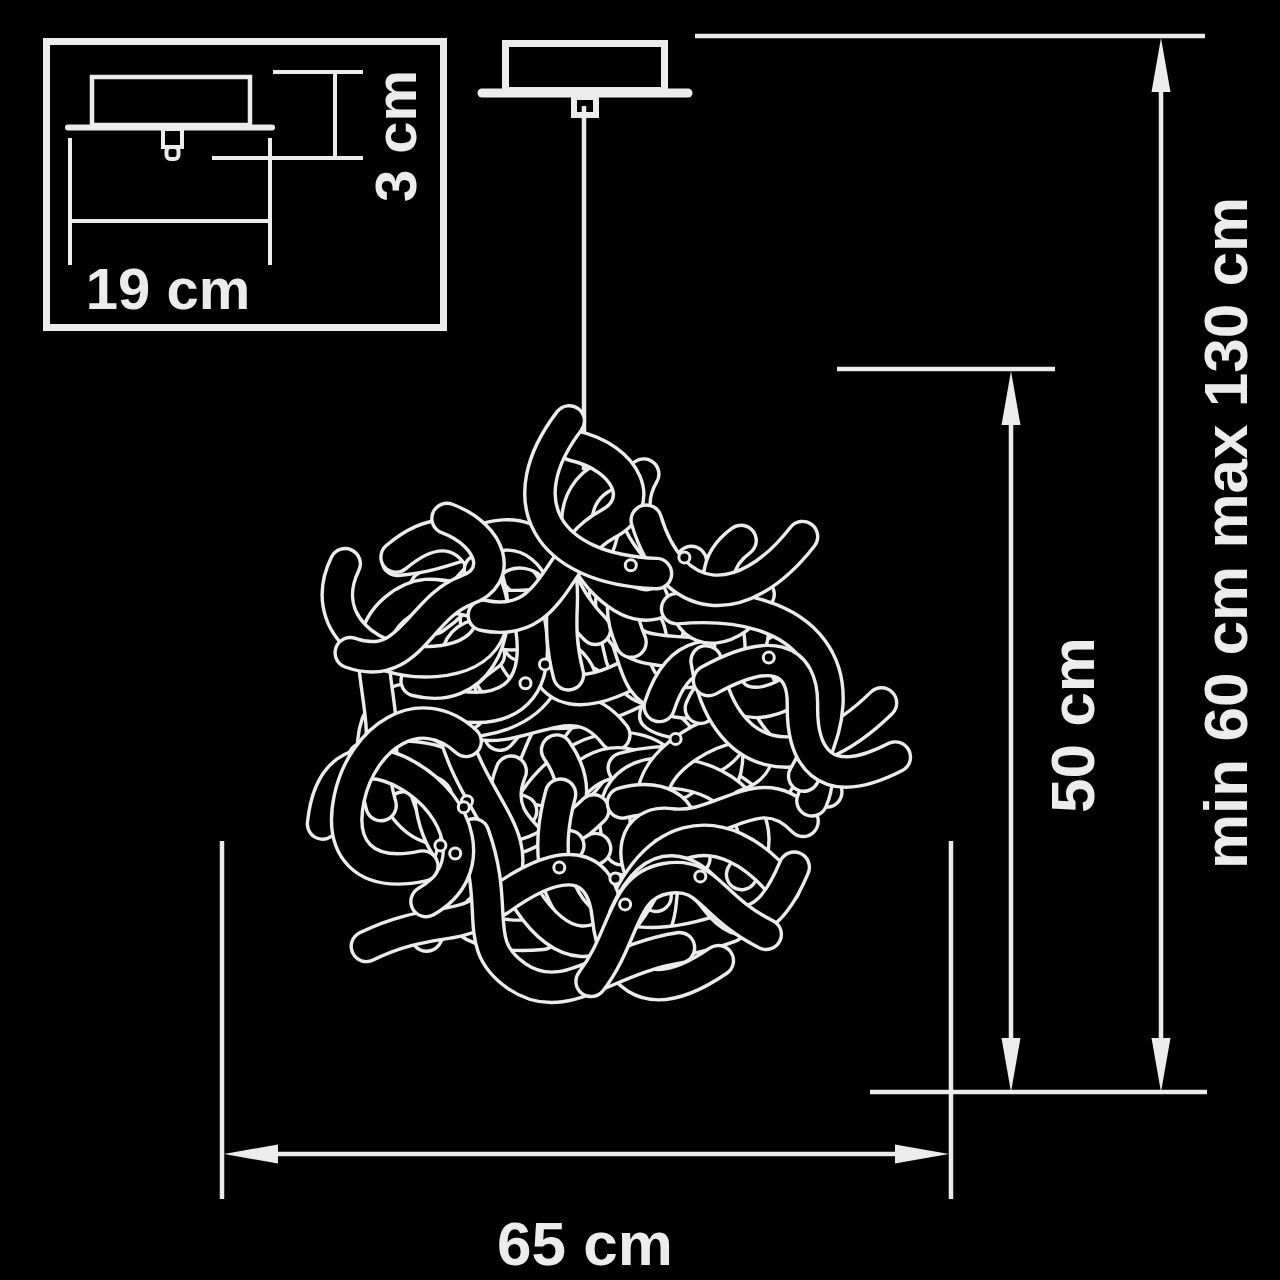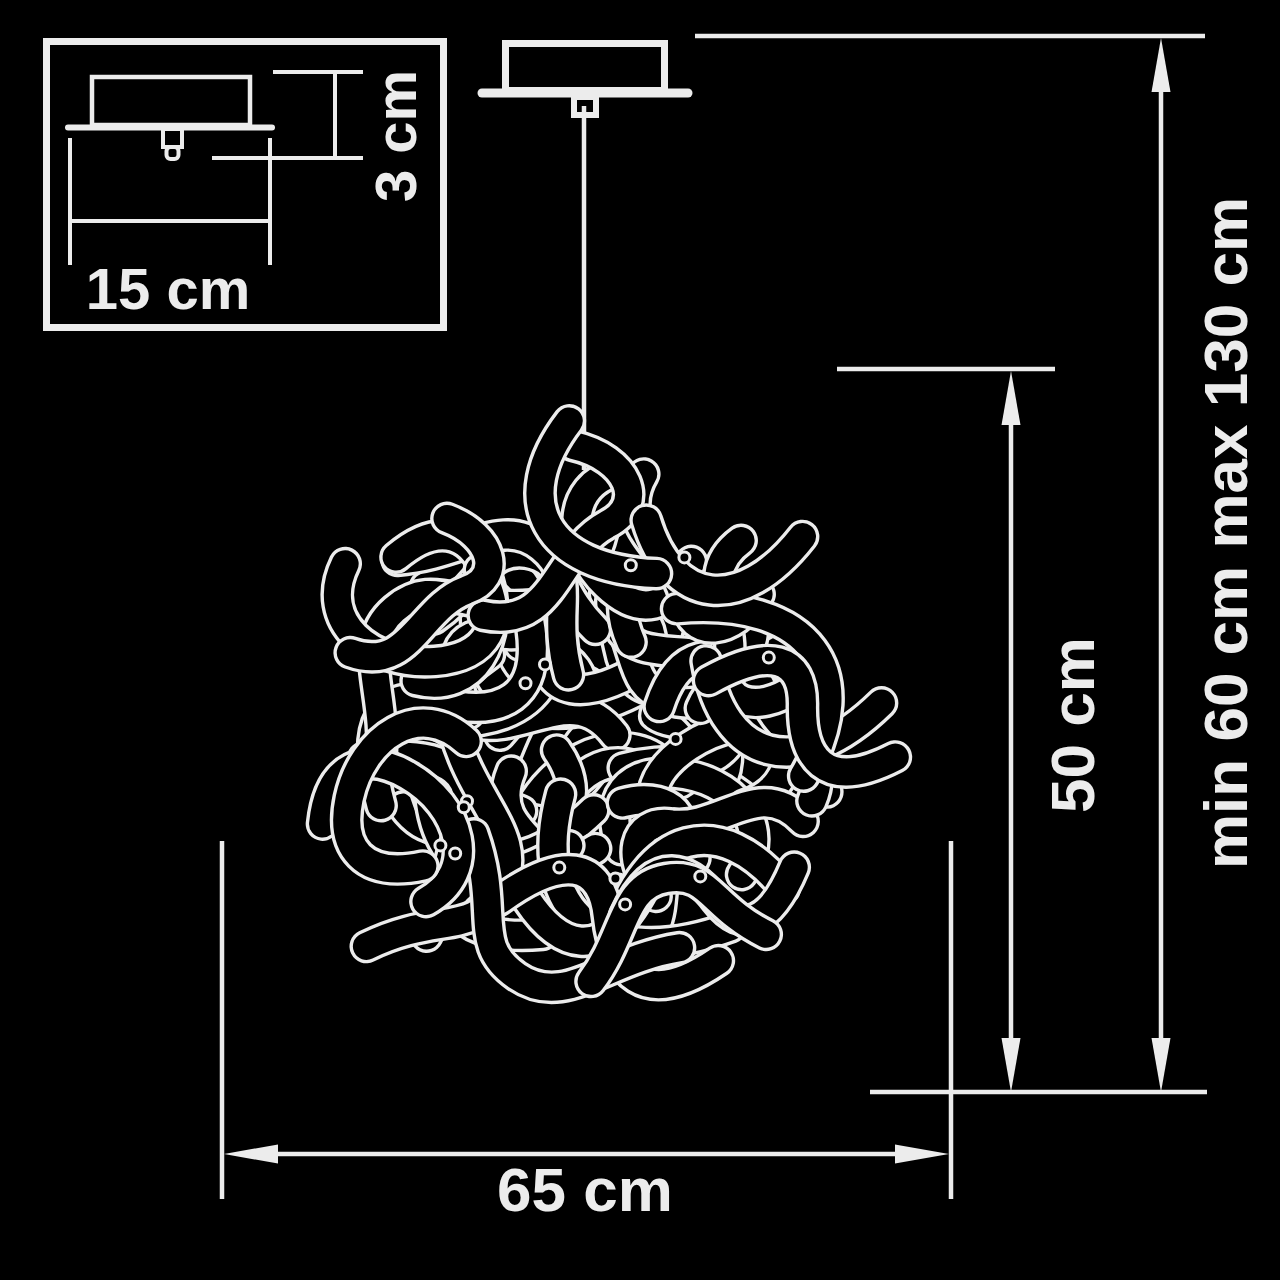--- a/index.html
+++ b/index.html
@@ -187,18 +187,18 @@
         <circle cx="700.3" cy="876.4" r="5.5" fill="#000000" stroke="#ececec" stroke-width="3"></circle>
         <circle cx="455.2" cy="853.5" r="5.5" fill="#000000" stroke="#ececec" stroke-width="3"></circle>
         <circle cx="684.4" cy="557.4" r="5.5" fill="#000000" stroke="#ececec" stroke-width="3"></circle>
         <circle cx="675.6" cy="738.9" r="5.5" fill="#000000" stroke="#ececec" stroke-width="3"></circle>
         <circle cx="625.1" cy="904.4" r="5.5" fill="#000000" stroke="#ececec" stroke-width="3"></circle>
         <circle cx="467.0" cy="801.3" r="5.5" fill="#000000" stroke="#ececec" stroke-width="3"></circle>
         <circle cx="463.8" cy="807.2" r="5.5" fill="#000000" stroke="#ececec" stroke-width="3"></circle>
       </g>
   </svg>
 
-  <div class="dim-label fs-inset" style="left:168px;top:289px;">15 cm</div>
+  <div class="dim-label fs-inset" style="left:168px;top:289px;">19 cm</div>
   <div class="dim-label fs-inset vert" style="left:396px;top:136px;">3 cm</div>
   <div class="dim-label fs-main vert" style="left:1073px;top:725px;">50 cm</div>
   <div class="dim-label fs-main vert" style="left:1226px;top:533px;">min 60 cm max 130 cm</div>
-  <div class="dim-label fs-main" style="left:585px;top:1190px;">65 cm</div>
+  <div class="dim-label fs-main" style="left:585px;top:1244px;">65 cm</div>
 </div>
 
 </body></html>

